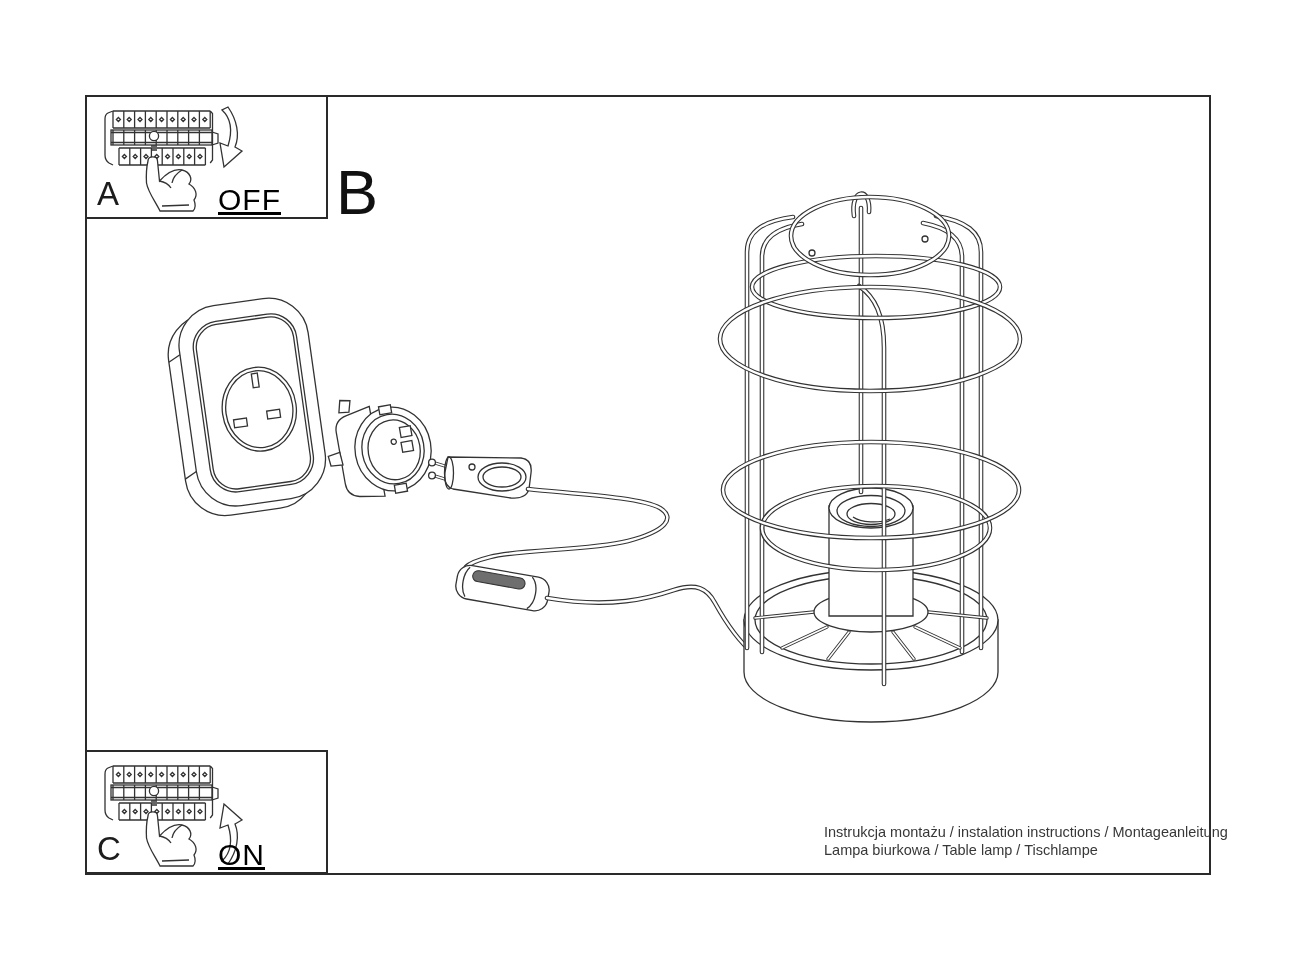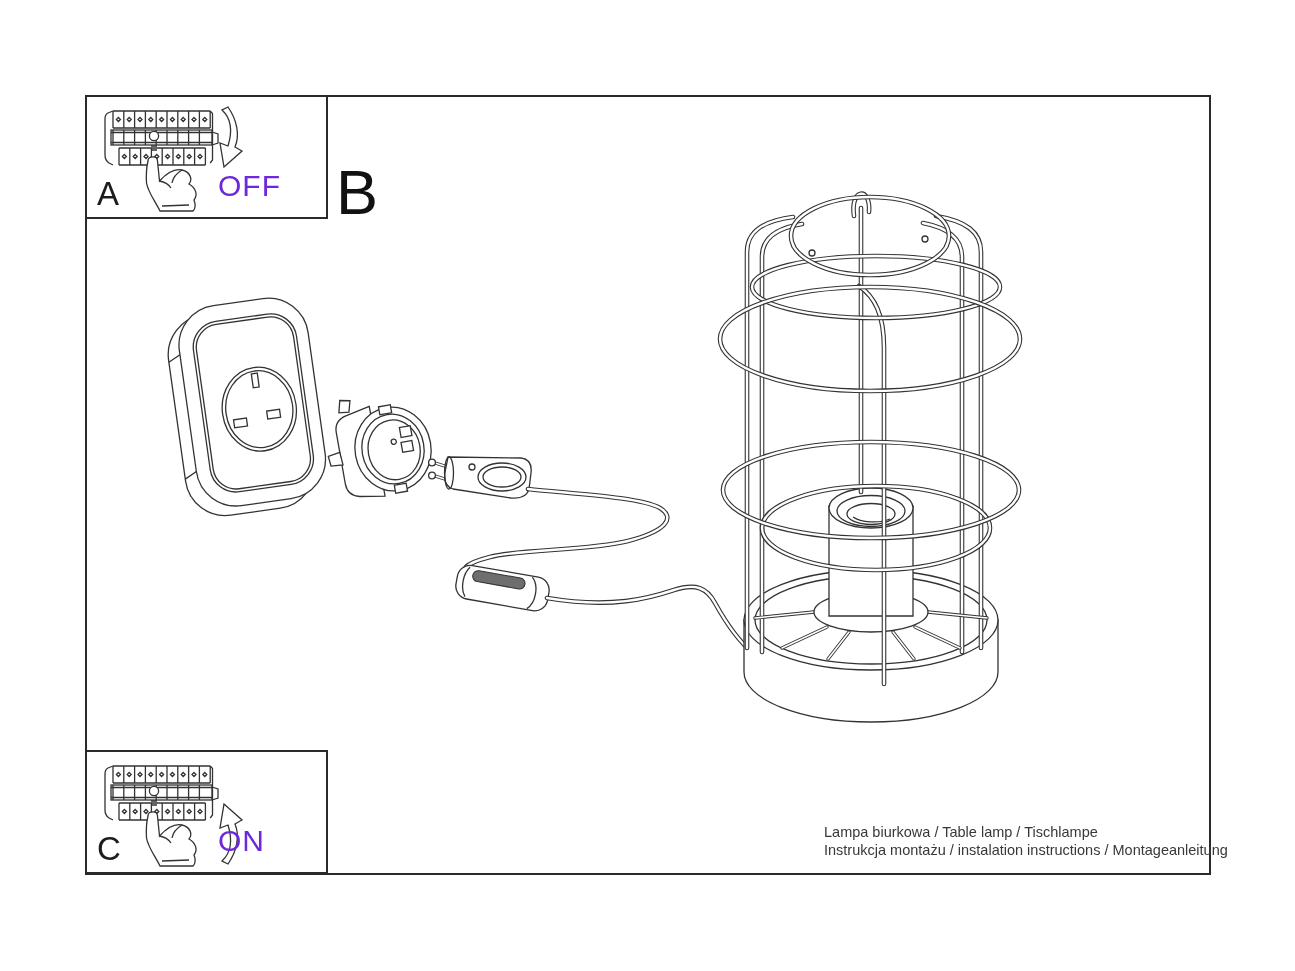--- a/index.html
+++ b/index.html
@@ -5,21 +5,21 @@
   html,body{margin:0;padding:0;background:#f4f4f2;}
   .canvas{position:relative;width:1295px;height:971px;background:#ffffff;
           font-family:"Liberation Sans",sans-serif;overflow:hidden;}
   .frame{position:absolute;left:85px;top:95px;width:1126px;height:780px;
          border:2px solid #2a2a2a;box-sizing:border-box;background:transparent;}
   .stepbox{position:absolute;border:2px solid #2a2a2a;background:#ffffff;box-sizing:border-box;}
   .stepbox svg{position:absolute;left:0;top:0;}
   #boxA{left:85px;top:95px;width:243px;height:124px;}
   #boxC{left:85px;top:750px;width:243px;height:124px;}
   .corner-label{position:absolute;left:10px;bottom:4px;font-size:33px;color:#1c1c1c;}
-  .action-label{position:absolute;left:131px;top:72px;font-size:30px;color:#6d28d9;letter-spacing:1px;}
+  .action-label{position:absolute;left:131px;top:86px;font-size:30px;color:#000000;letter-spacing:1px;text-decoration:underline;}
   .letter-b{position:absolute;left:336px;top:156px;font-size:63px;color:#111;}
   .caption{position:absolute;left:824px;top:824px;font-size:14.5px;line-height:17.5px;color:#383838;}
   #main-art{position:absolute;left:0;top:0;}
   
   .ln{fill:none;stroke:#333;stroke-width:1.3px;}
   .wf{fill:#fff;stroke:#333;stroke-width:1.3px;}
   .dk{fill:#6e6e6e;stroke:#333;stroke-width:1px;}
   .t-out{fill:none;stroke:#333;stroke-width:4.6px;stroke-linecap:round;}
   .t-in{fill:none;stroke:#fff;stroke-width:2.4px;stroke-linecap:round;}
   .t2-out{fill:none;stroke:#333;stroke-width:3.4px;stroke-linecap:round;}
@@ -194,17 +194,17 @@
       <use href="#breaker-unit"></use>
       <path class="wf" d="M 141,112 C 150,99 153,84 148,72 L 155,68 L 137,52 L 133,76 L 141,73 C 145,86 146,99 135,109 Z"></path>
     </svg>
     <div class="corner-label">C</div>
     <div class="action-label">ON</div>
   </div>
 
   <div class="letter-b">B</div>
 
   <div class="caption">
+    <div>Instrukcja montażu / instalation instructions / Montageanleitung</div>
     <div>Lampa biurkowa / Table lamp / Tischlampe</div>
-    <div>Instrukcja montażu / instalation instructions / Montageanleitung</div>
   </div>
 
 </div>
 
 </body></html>

